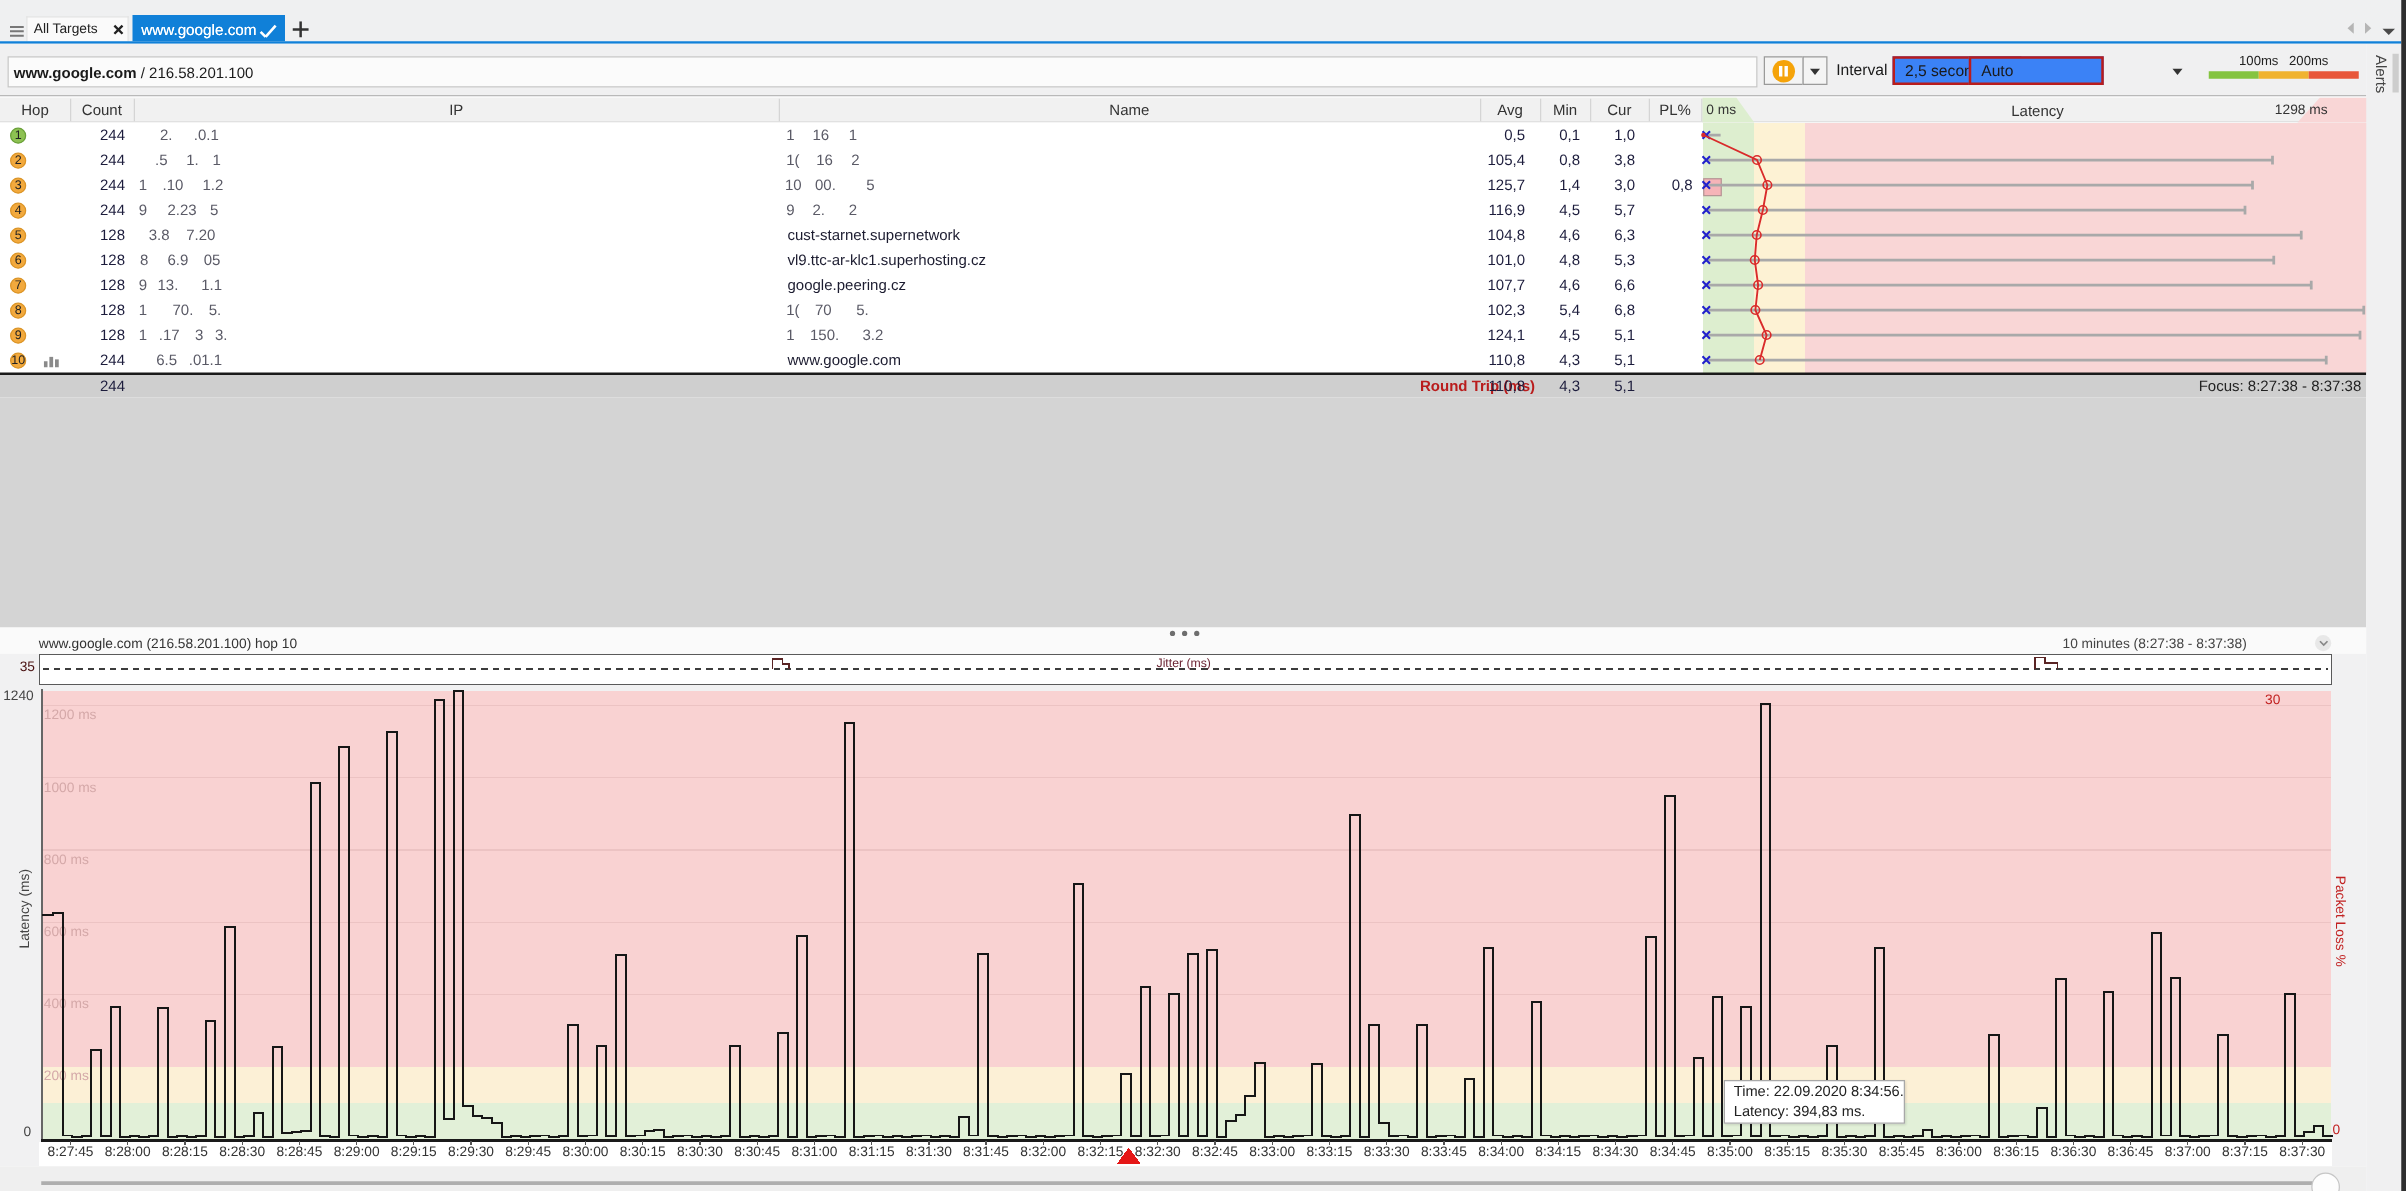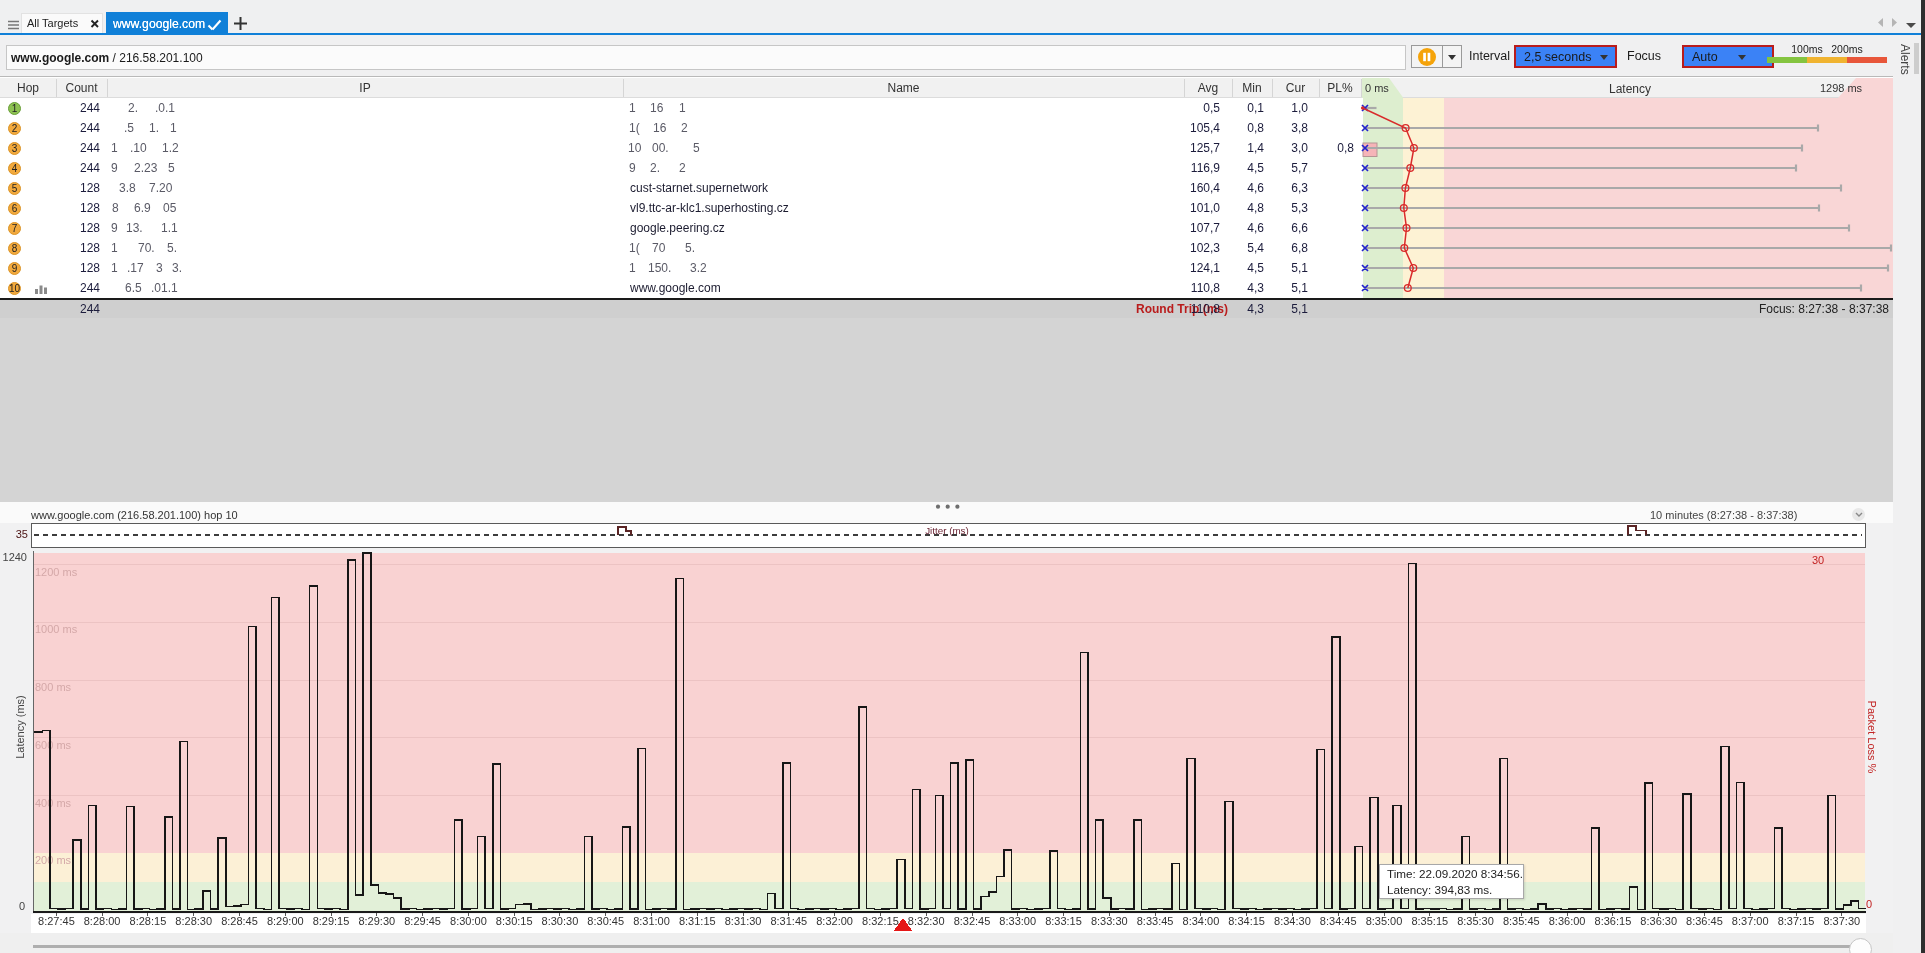--- a/index.html
+++ b/index.html
@@ -78,21 +78,21 @@
   <svg class="abs" style="left:1416px;top:11px" width="22" height="22">
         <circle cx="11" cy="11" r="9" fill="#f5a309"></circle>
         <rect x="7.2" y="6.8" width="2.7" height="8.4" fill="#fff"></rect>
         <rect x="11.6" y="6.8" width="2.7" height="8.4" fill="#fff"></rect>
       </svg>
   <div class="ddarr" style="left:1447.5px;top:19.5px"></div>
   <div class="tlabel" style="left:1469px">Interval</div>
   <div class="dd" style="left:1514px;width:103px">2,5 seconds</div>
   <div class="ddarr" style="left:1600px;top:19.5px"></div>
   <div class="tlabel" style="left:1627px">Focus</div>
-  <div class="dd" style="left:1682px;width:92px">Auto</div>
+  <div class="dd" style="left:1575px;width:108px">Auto</div>
   <div class="ddarr" style="left:1738px;top:19.5px"></div>
   <div class="abs" style="left:1777px;top:8px;width:60px;text-align:center;font-size:10.5px;color:#222">100ms</div>
   <div class="abs" style="left:1817px;top:8px;width:60px;text-align:center;font-size:10.5px;color:#222">200ms</div>
   <div class="abs" style="left:1767px;top:22px;width:40px;height:6px;background:#84c440"></div>
   <div class="abs" style="left:1807px;top:22px;width:40px;height:6px;background:#f0b330"></div>
   <div class="abs" style="left:1847px;top:22px;width:40px;height:6px;background:#e8563a"></div>
 </div>
 
 <div id="thead">
       <div class="hcell" style="left:0px;width:56px">Hop</div>
@@ -155,21 +155,21 @@
       <div class="frag" style="top:63px;left:650px">2.</div>
       <div class="frag" style="top:63px;left:679px">2</div>
       <div class="num" style="top:63px;left:1120px;width:100px">116,9</div>
       <div class="num" style="top:63px;left:1164px;width:100px">4,5</div>
       <div class="num" style="top:63px;left:1208px;width:100px">5,7</div>
       <div class="hop" style="top:83.5px;background:#f2a93d;border-color:#db9426">5</div>
       <div class="num" style="top:83px;left:0;width:100px">128</div>
       <div class="frag" style="top:83px;left:119px">3.8</div>
       <div class="frag" style="top:83px;left:149px">7.20</div>
       <div class="name" style="top:83px;left:630px">cust-starnet.supernetwork</div>
-      <div class="num" style="top:83px;left:1120px;width:100px">160,4</div>
+      <div class="num" style="top:83px;left:1120px;width:100px">104,8</div>
       <div class="num" style="top:83px;left:1164px;width:100px">4,6</div>
       <div class="num" style="top:83px;left:1208px;width:100px">6,3</div>
       <div class="hop" style="top:103.5px;background:#f2a93d;border-color:#db9426">6</div>
       <div class="num" style="top:103px;left:0;width:100px">128</div>
       <div class="frag" style="top:103px;left:112px">8</div>
       <div class="frag" style="top:103px;left:134px">6.9</div>
       <div class="frag" style="top:103px;left:163px">05</div>
       <div class="name" style="top:103px;left:630px">vl9.ttc-ar-klc1.superhosting.cz</div>
       <div class="num" style="top:103px;left:1120px;width:100px">101,0</div>
       <div class="num" style="top:103px;left:1164px;width:100px">4,8</div>

